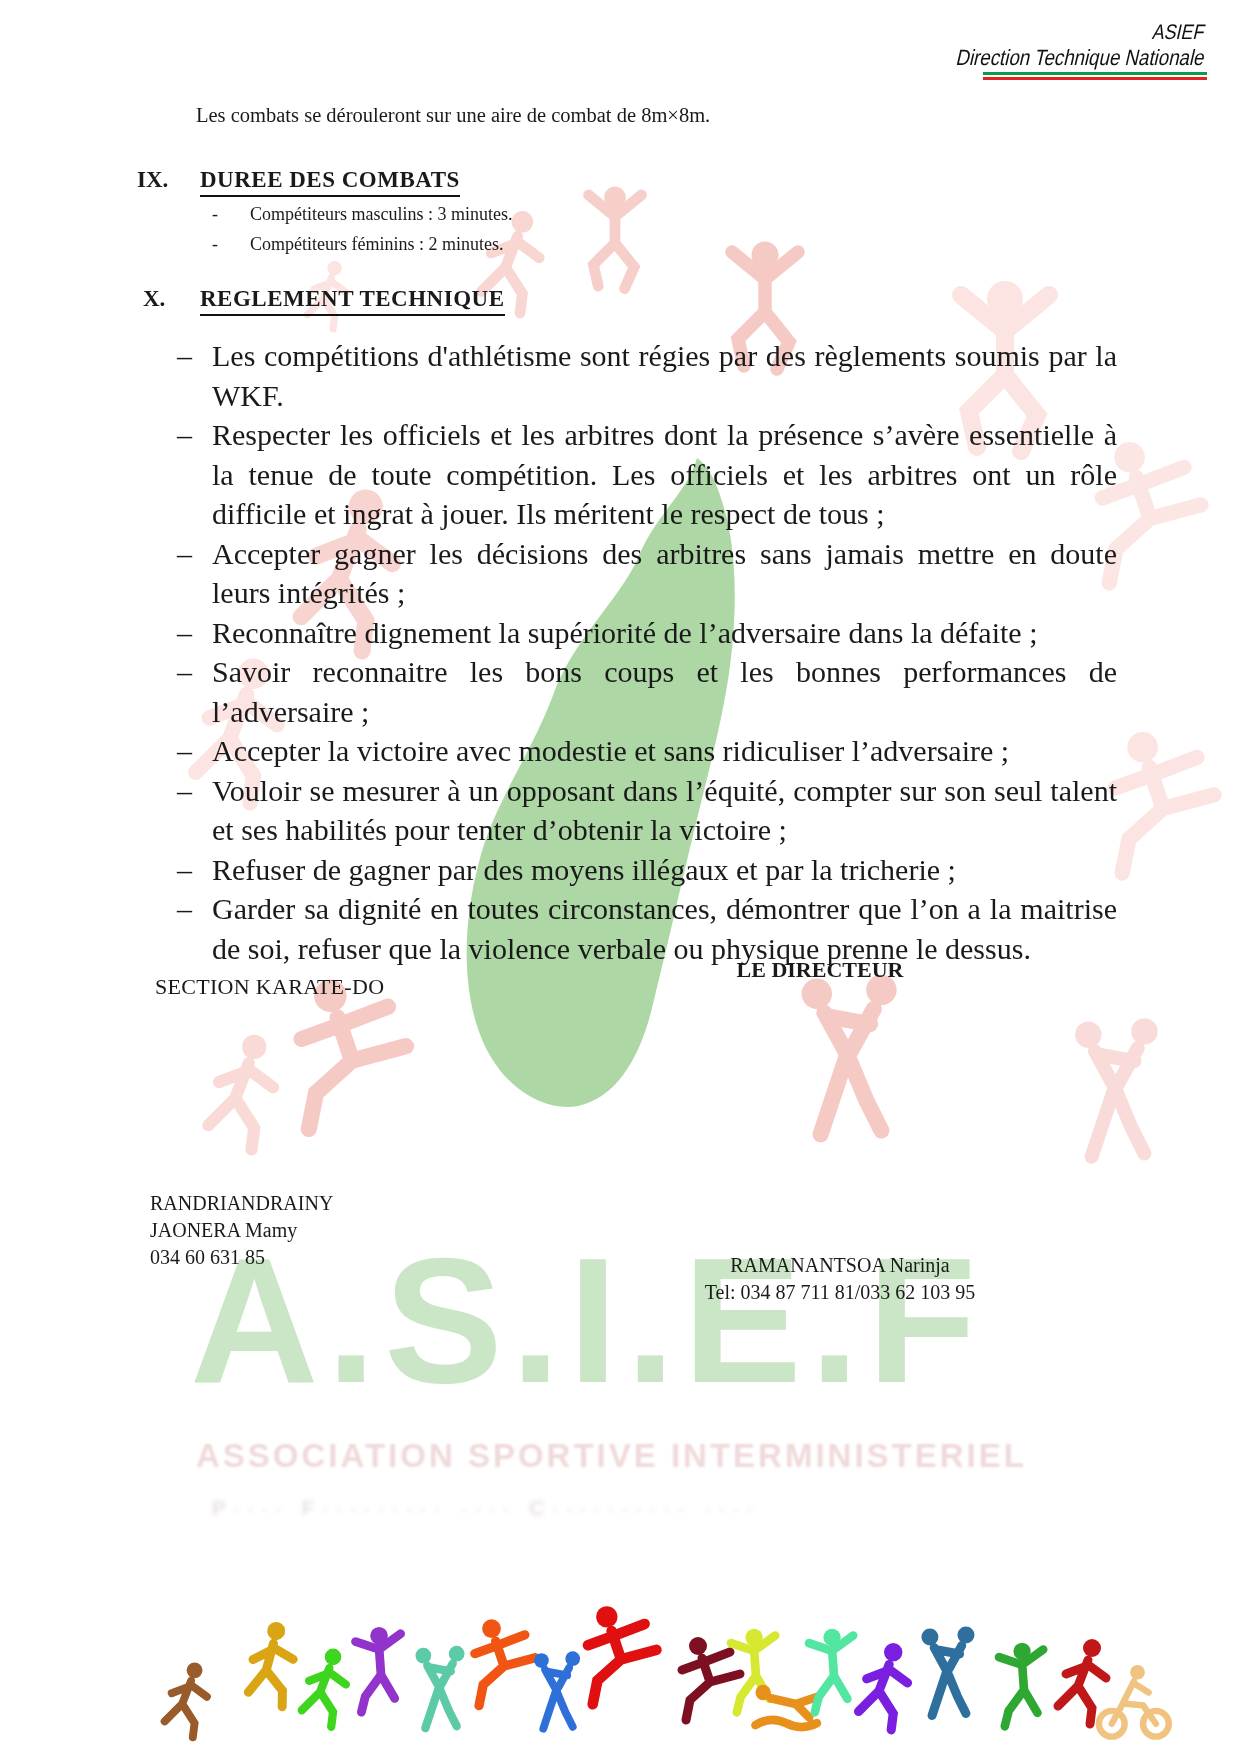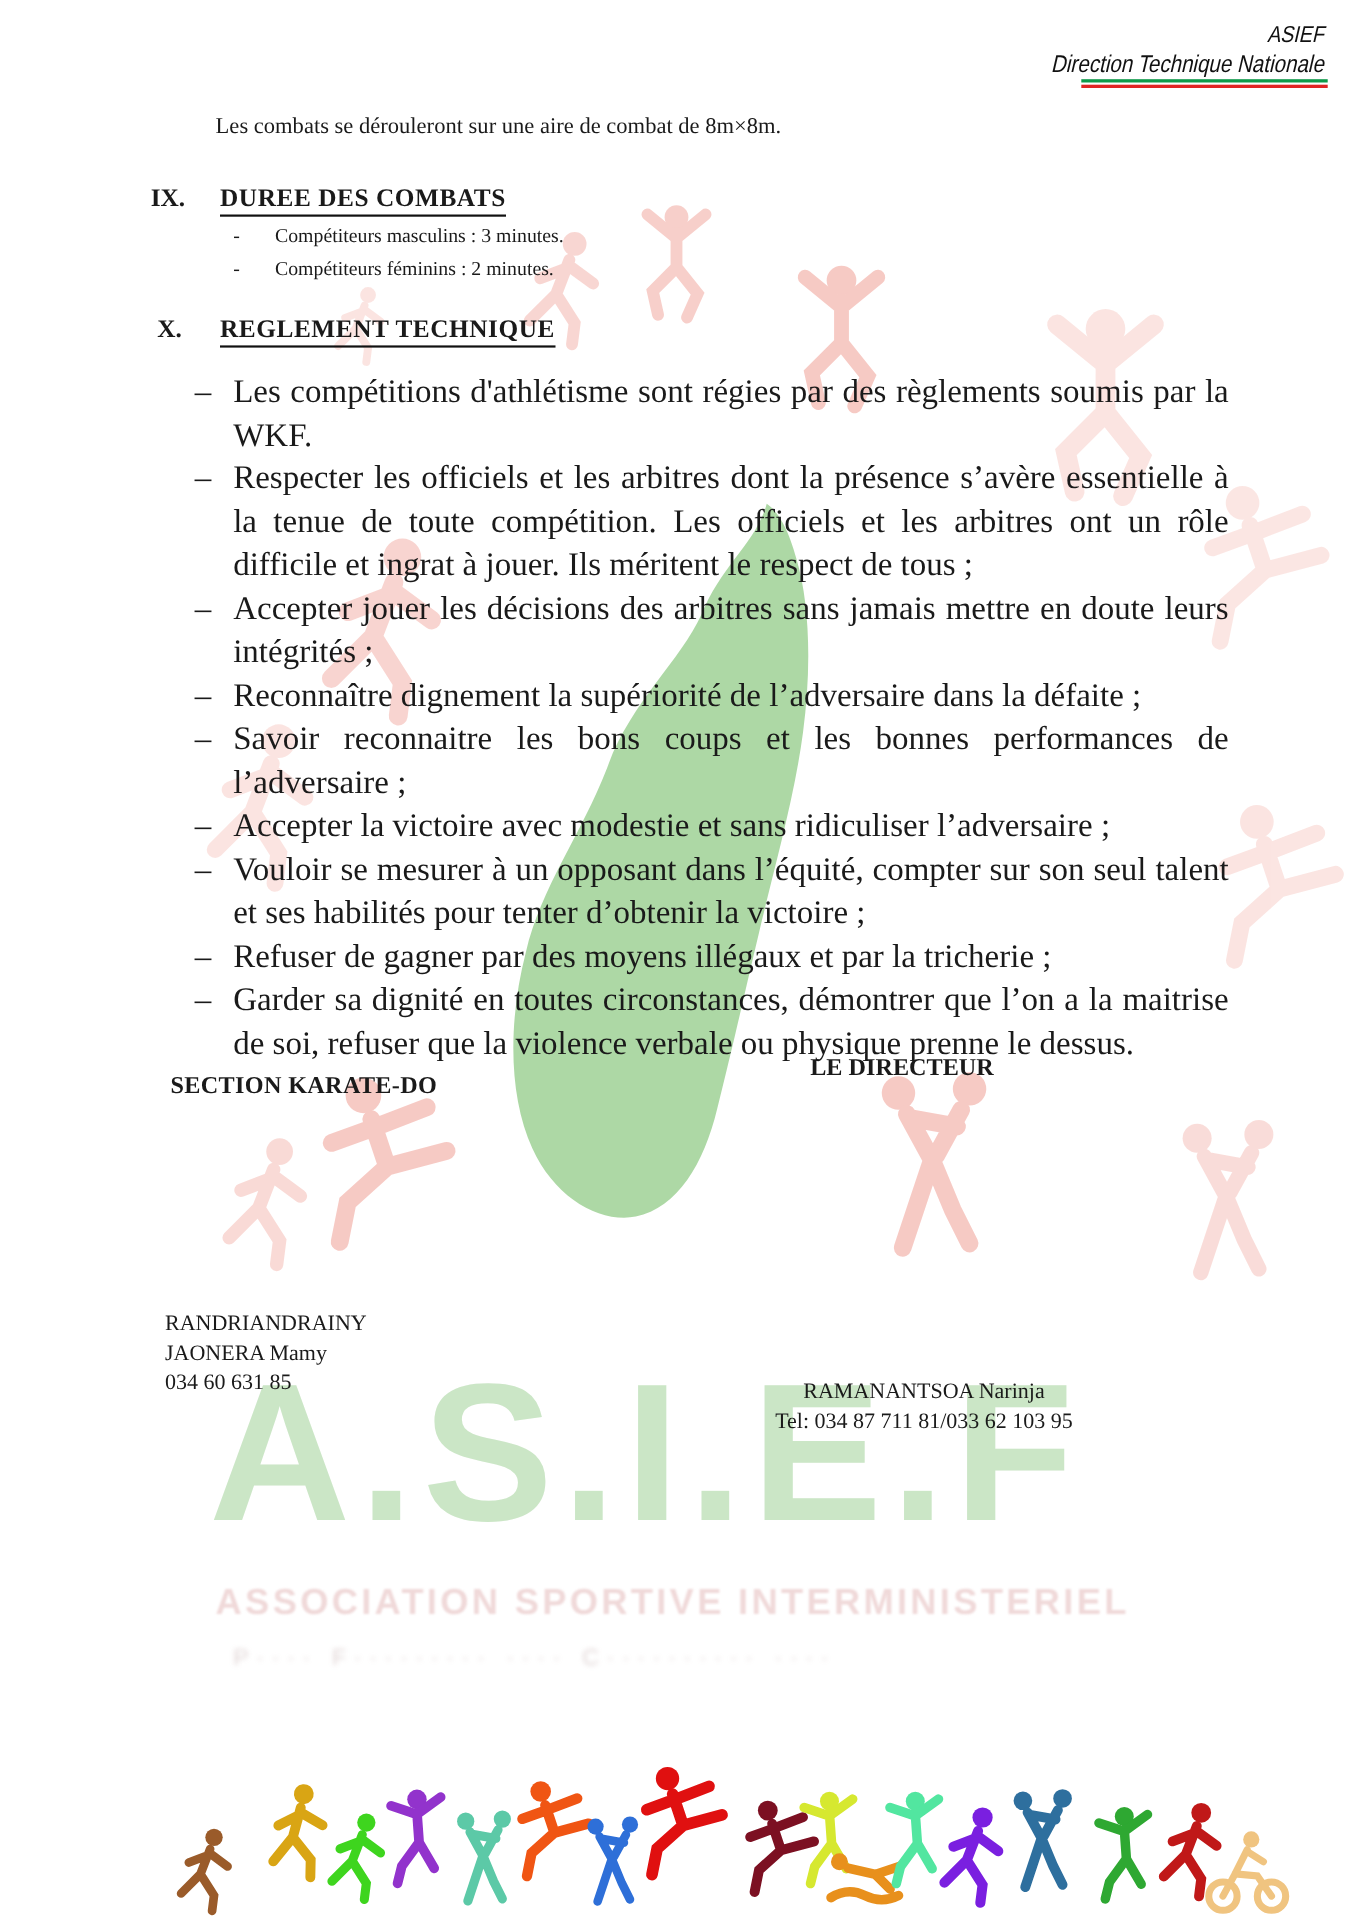--- a/index.html
+++ b/index.html
@@ -80,21 +80,21 @@
   #sec1-list li{padding-left:38px;position:relative;}
   #sec1-list li::before{content:"-";position:absolute;left:0;}
 
   #sec2-num{left:143px;top:286px;}
   #sec2-title{left:200px;top:286px;}
   #sec2-list{left:165px;top:324px;width:940px;font-size:30px;line-height:39.5px;
     list-style:none;margin:12px;padding:0;}
   #sec2-list li{padding-left:35px;position:relative;text-align:justify;}
   #sec2-list li::before{content:"\2013";position:absolute;left:0;}
 
-  #left-sig{left:155px;top:974px;font-weight:bold;font-size:22px;letter-spacing:.3px;}
+  #left-sig{left:155px;top:974px;font-weight:normal;font-size:22px;letter-spacing:.3px;}
   #right-sig{left:630px;top:951px;width:380px;text-align:center;font-weight:bold;
     font-size:22px;line-height:38px;}
 
   #left-contact{left:150px;top:1190px;width:260px;text-align:left;font-size:20px;
     line-height:27px;}
   #right-contact{left:640px;top:1252px;width:400px;text-align:center;font-size:20px;
     line-height:27px;}
 </style>
 </head>
 <body>
@@ -256,21 +256,21 @@
 <ul class="abs txt" id="sec1-list">
   <li>Compétiteurs masculins : 3 minutes.</li>
   <li>Compétiteurs féminins : 2 minutes.</li>
 </ul>
 
 <div class="abs txt sec-num" id="sec2-num">X.</div>
 <div class="abs txt sec-title" id="sec2-title">REGLEMENT TECHNIQUE</div>
 <ul class="abs txt" id="sec2-list">
   <li>Les compétitions d'athlétisme sont régies par des règlements soumis par la WKF.</li>
   <li>Respecter les officiels et les arbitres dont la présence s’avère essentielle à la tenue de toute compétition. Les officiels et les arbitres ont un rôle difficile et ingrat à jouer. Ils méritent le respect de tous ;</li>
-  <li>Accepter jouer les décisions des arbitres sans jamais mettre en doute leurs intégrités ;</li>
+  <li>Accepter gagner les décisions des arbitres sans jamais mettre en doute leurs intégrités ;</li>
   <li>Reconnaître dignement la supériorité de l’adversaire dans la défaite ;</li>
   <li>Savoir reconnaitre les bons coups et les bonnes performances de l’adversaire ;</li>
   <li>Accepter la victoire avec modestie et sans ridiculiser l’adversaire ;</li>
   <li>Vouloir se mesurer à un opposant dans l’équité, compter sur son seul talent et ses habilités pour tenter d’obtenir la victoire ;</li>
   <li>Refuser de gagner par des moyens illégaux et par la tricherie ;</li>
   <li>Garder sa dignité en toutes circonstances, démontrer que l’on a la maitrise de soi, refuser que la violence verbale ou physique prenne le dessus.</li>
 </ul>
 
 <div class="abs txt" id="left-sig">SECTION KARATE-DO</div>
 <div class="abs txt" id="right-sig">

